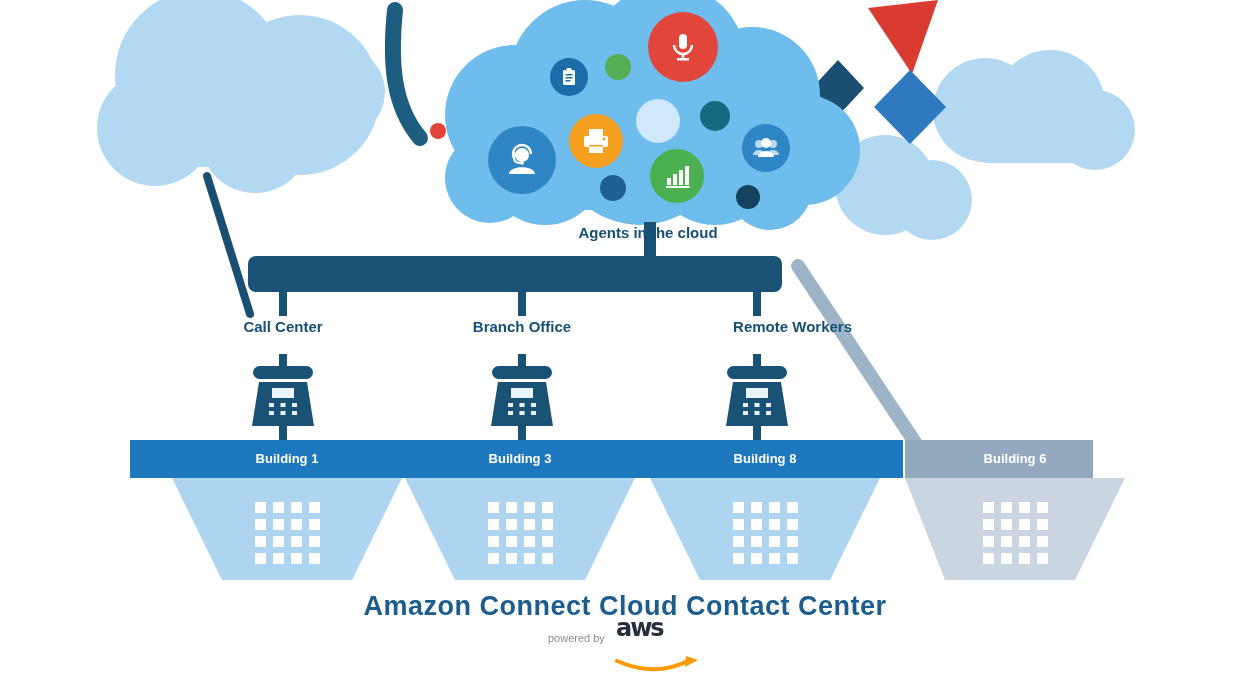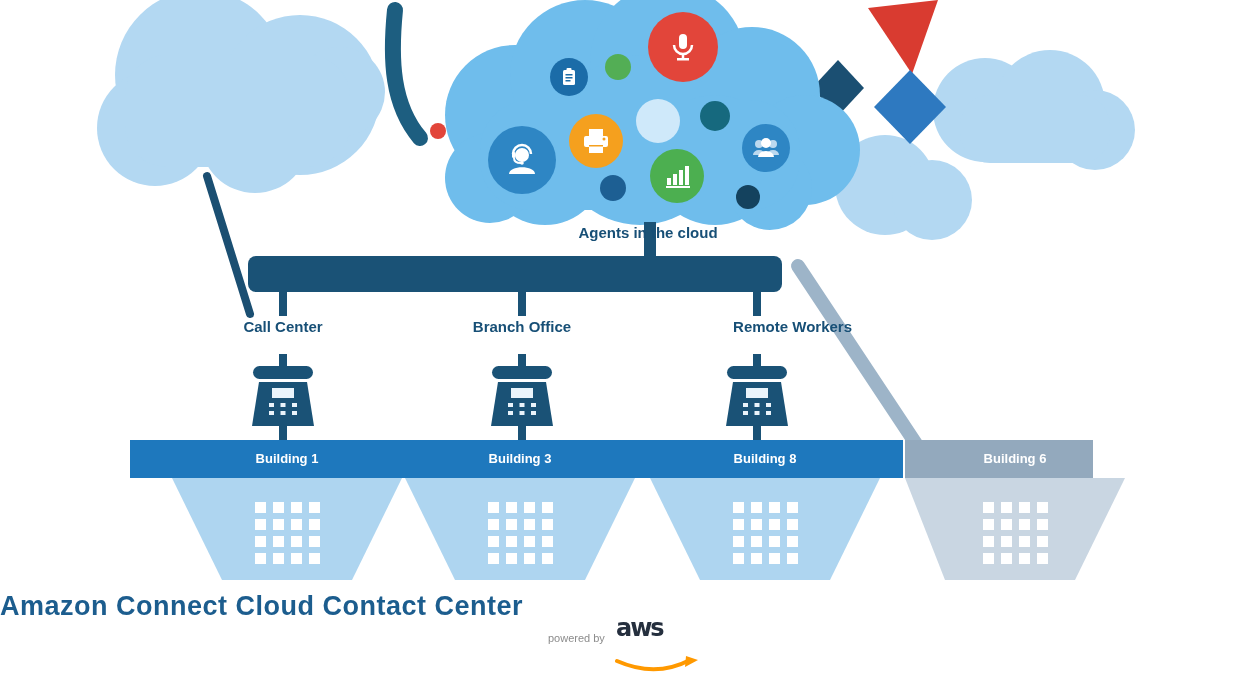--- a/index.html
+++ b/index.html
@@ -13,21 +13,21 @@
               font-size:15px;color:#174f76;top:318px;}
   .site-1{left:188px;} .site-2{left:427px;} .site-3{left:662px;text-align:right;}
   .roof-label{position:absolute;width:150px;text-align:center;color:#fff;
               font-weight:bold;font-size:13px;top:451px;}
   .roof-1{left:212px;} .roof-2{left:445px;} .roof-3{left:690px;} .roof-4{left:940px;}
   .windows{position:absolute;top:502px;width:65px;display:grid;
            grid-template-columns:repeat(4,11px);grid-auto-rows:11px;
            column-gap:7px;row-gap:6px;}
   .win{background:#fff;}
   .w-1{left:255px;} .w-2{left:488px;} .w-3{left:733px;} .w-4{left:983px;}
-  .title{position:absolute;left:0;top:591px;width:1250px;text-align:left;
+  .title{position:absolute;left:0;top:591px;width:1250px;text-align:center;
          font-weight:bold;font-size:27px;color:#1c5d8e;letter-spacing:.5px;}
   .powered{position:absolute;left:548px;top:616px;width:190px;height:62px;}
   .powered .pb{position:absolute;left:0;top:16px;font-size:11px;color:#8c8c8c;}
   .powered .aws{position:absolute;left:68px;top:0;font-family:"DejaVu Sans",sans-serif;
                 font-weight:bold;font-size:24px;color:#252f3e;letter-spacing:-2px;line-height:1;}
   .powered svg{position:absolute;left:64px;top:40px;}
 </style>
 </head>
 <body>
 

